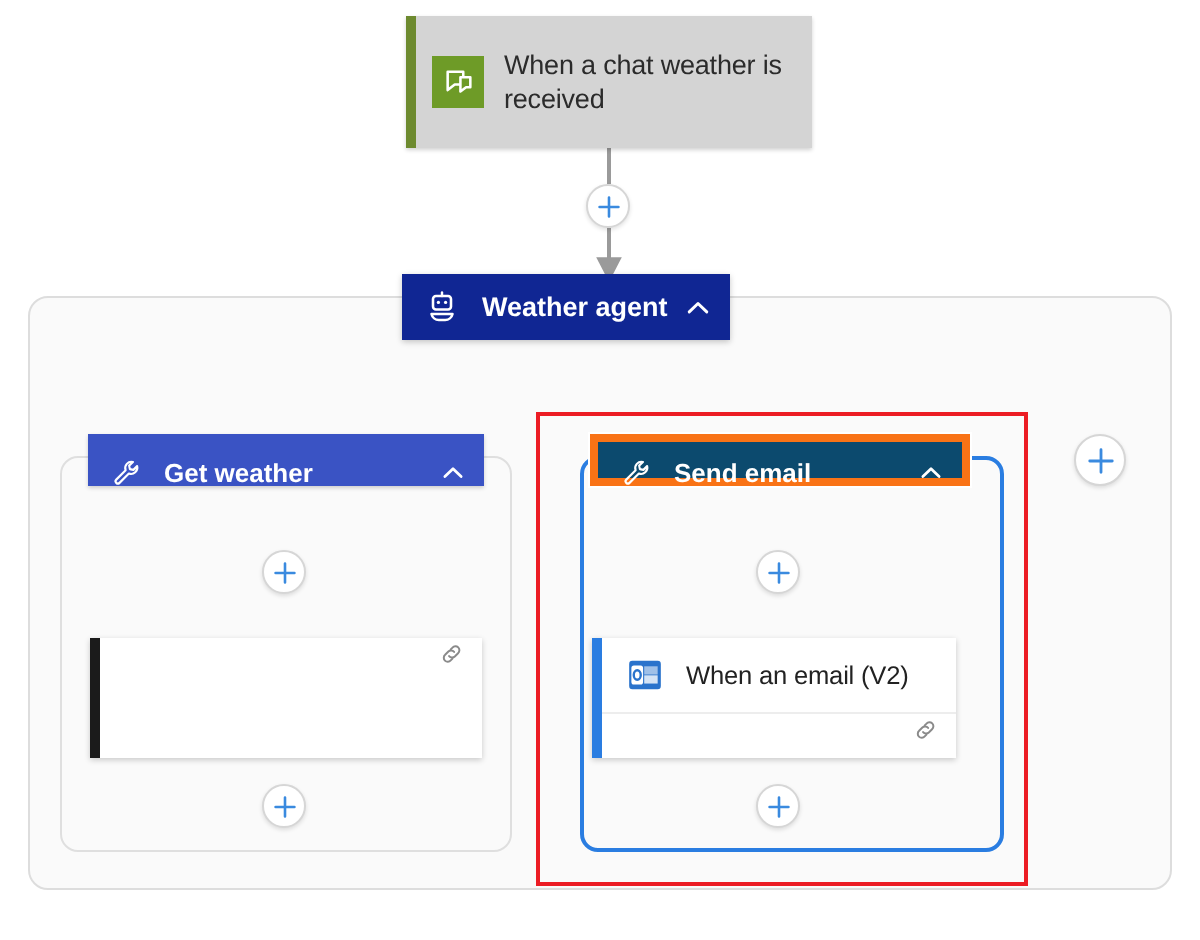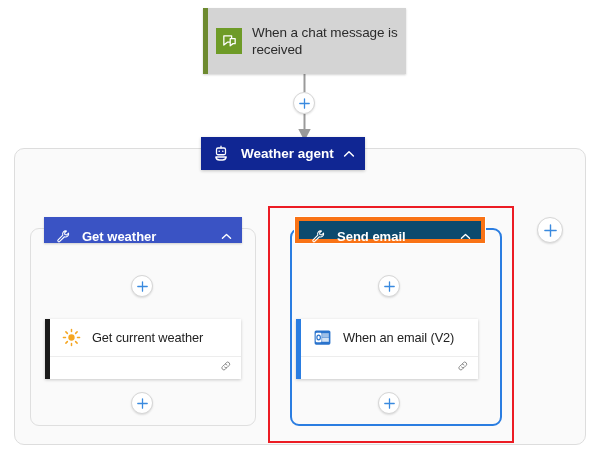--- a/index.html
+++ b/index.html
@@ -221,21 +221,21 @@
     <line x1="389.5" y1="414" x2="389.5" y2="424" stroke="#2a7de1" stroke-width="2"></line>
   </svg>
 
   <div class="trigger-card">
     <span class="trigger-icon">
       <svg width="17" height="17" viewBox="0 0 24 24">
         <path d="M4 4h11v9H9l-5 4z" fill="none" stroke="#ffffff" stroke-width="1.8" stroke-linejoin="round"></path>
         <path d="M13 8h7v7h-3l-4 3z" fill="#6e9b27" stroke="#ffffff" stroke-width="1.8" stroke-linejoin="round"></path>
       </svg>
     </span>
-    <span class="trigger-label">When a chat message is received</span>
+    <span class="trigger-label">When a chat weather is received</span>
   </div>
 
   <div class="plus-btn shadowed" style="left:293px; top:92px;">
     <svg width="13" height="13" viewBox="0 0 16 16">
       <path d="M8 2.2v11.6M2.2 8h11.6" stroke="#3a8adf" stroke-width="1.6" stroke-linecap="round"></path>
     </svg>
   </div>
 
   <div class="outer-scope"></div>
 
@@ -275,32 +275,20 @@
     </span>
   </div>
 
   <div class="plus-btn shadowed" style="left:131px; top:275px;">
     <svg width="13" height="13" viewBox="0 0 16 16">
       <path d="M8 2.2v11.6M2.2 8h11.6" stroke="#3a8adf" stroke-width="1.6" stroke-linecap="round"></path>
     </svg>
   </div>
 
   <div class="action-card left">
-    <div class="action-top">
-      <span class="action-icon">
-        <svg width="19" height="19" viewBox="0 0 24 24">
-          <circle cx="12" cy="12" r="4" fill="#f5a623"></circle>
-          <g stroke="#f5a623" stroke-width="1.9" stroke-linecap="round">
-            <path d="M12 1.8v2.6M12 19.6v2.6M1.8 12h2.6M19.6 12h2.6"></path>
-            <path d="M4.9 4.9l1.9 1.9M17.2 17.2l1.9 1.9M19.1 4.9l-1.9 1.9M6.8 17.2l-1.9 1.9"></path>
-          </g>
-        </svg>
-      </span>
-      <span class="action-label">Get current weather</span>
-    </div>
     <div class="action-bottom">
       <span>
         <svg width="14" height="14" viewBox="0 0 24 24">
           <path d="M9.5 13.8a3.4 3.4 0 0 0 4.9.3l2.8-2.8a3.4 3.4 0 1 0-4.8-4.8l-1.5 1.5" fill="none" stroke="#8a8a8a" stroke-width="1.7" stroke-linecap="round"></path>
           <path d="M13.8 10.2a3.4 3.4 0 0 0-4.9-.3l-2.8 2.8a3.4 3.4 0 1 0 4.8 4.8l1.5-1.5" fill="none" stroke="#8a8a8a" stroke-width="1.7" stroke-linecap="round"></path>
         </svg>
       </span>
     </div>
   </div>
 

